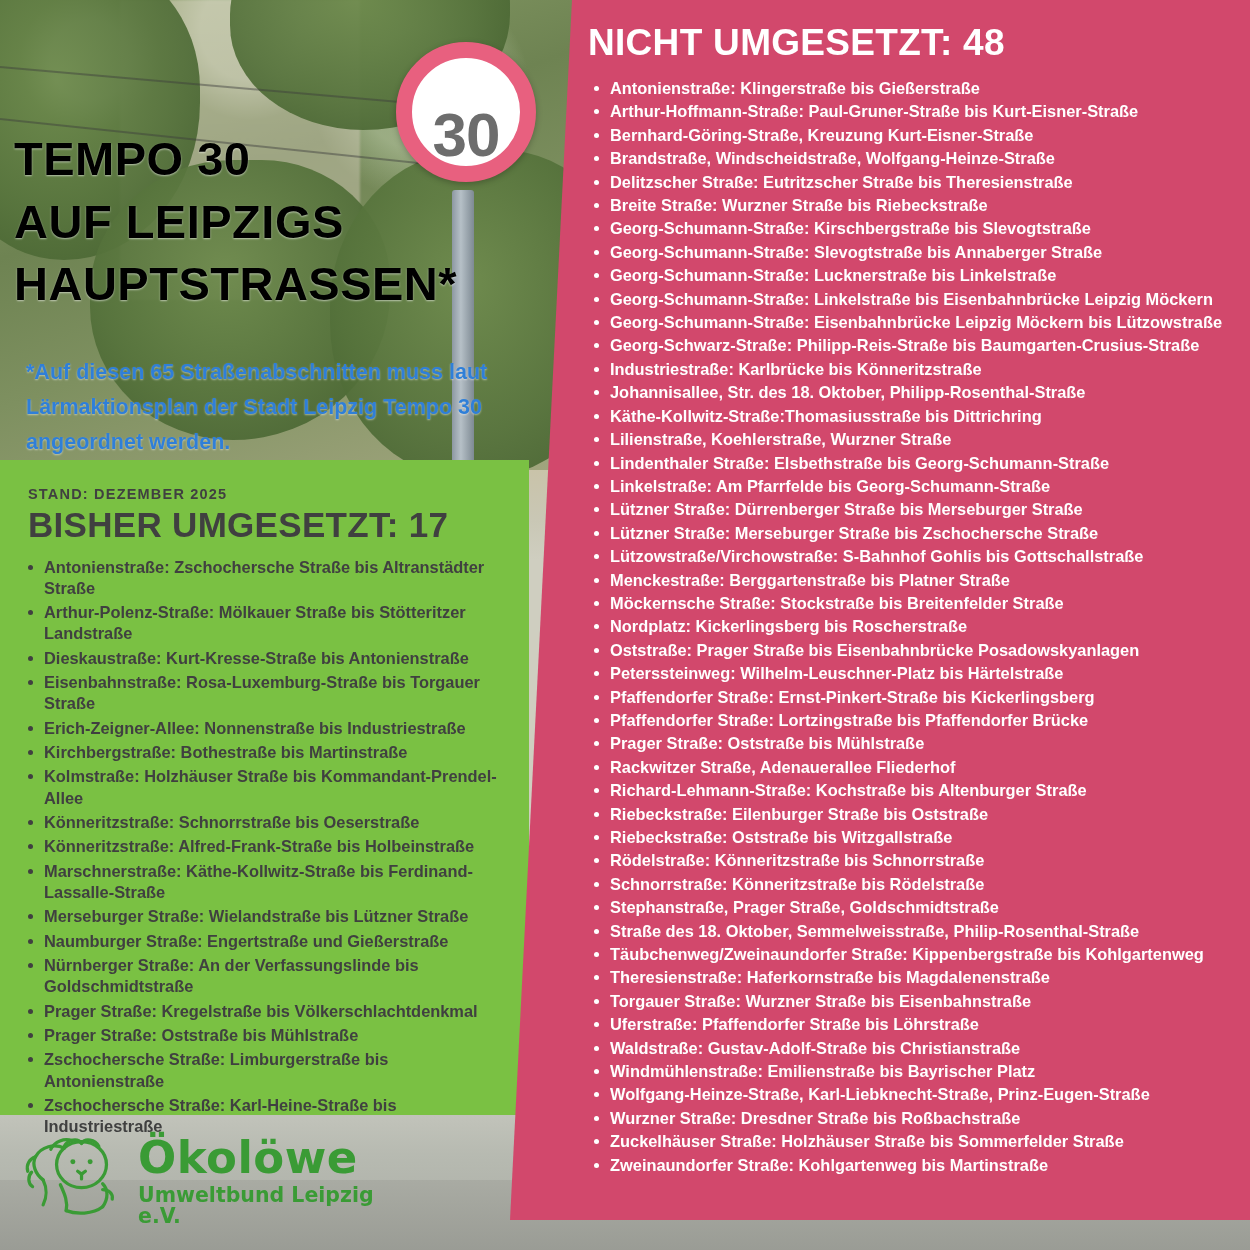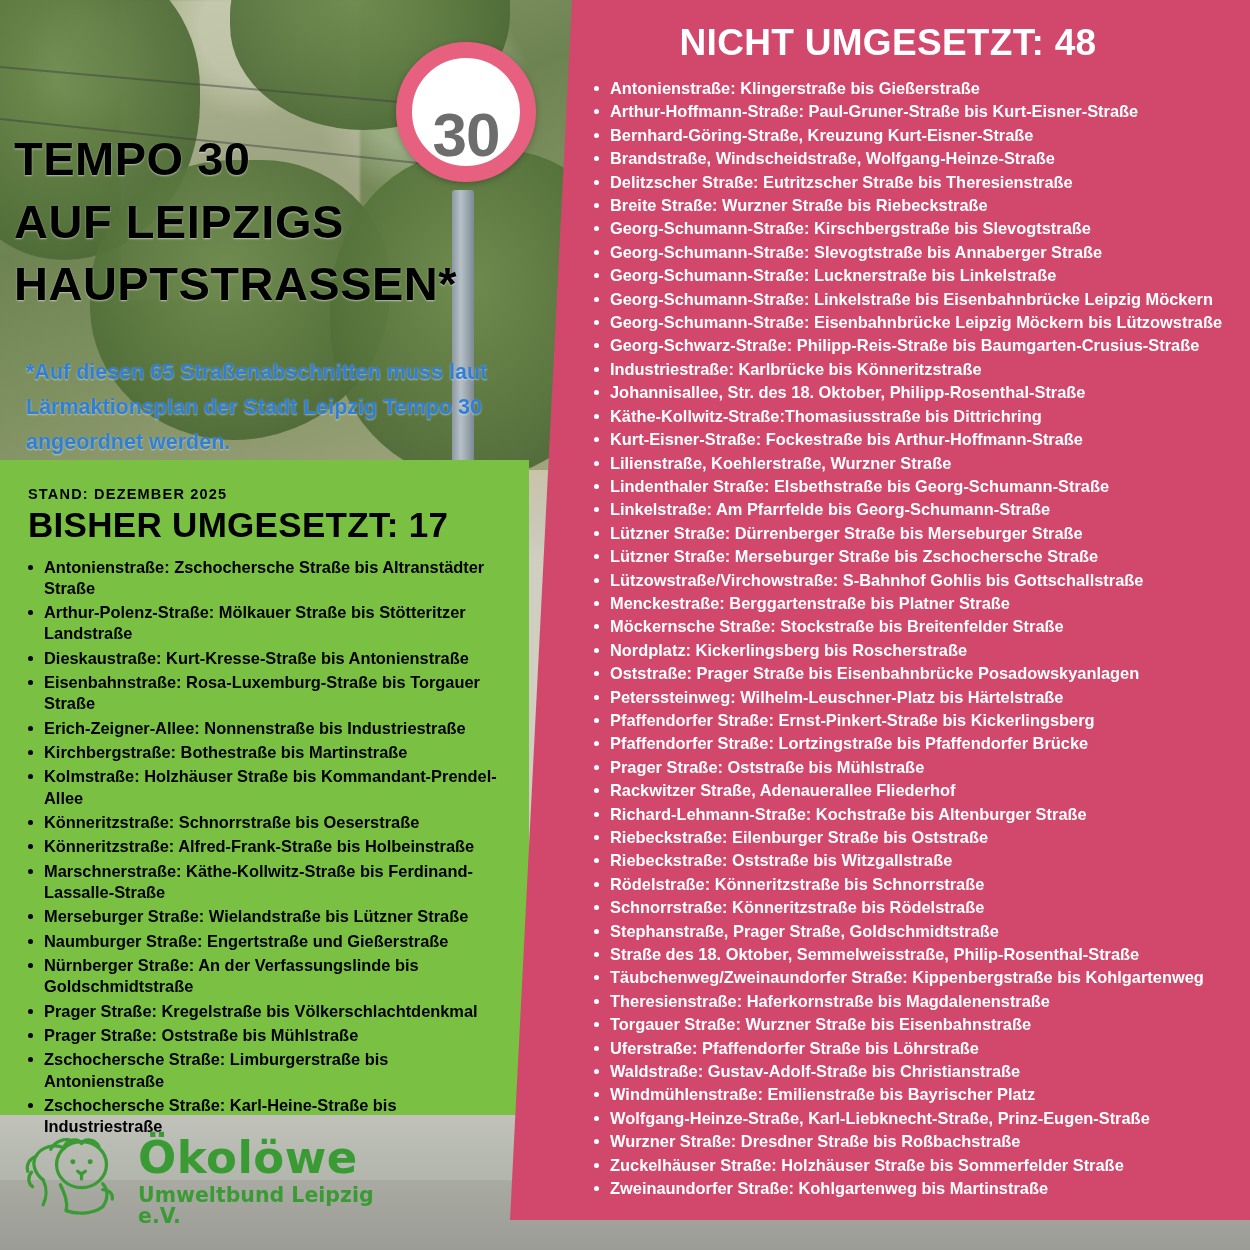--- a/index.html
+++ b/index.html
@@ -134,21 +134,21 @@
   }
   .subline b { font-weight: bold; color: #2f7fd8; }
 
   
   .green-panel {
     position: absolute;
     left: 0; top: 460px;
     width: 529px;
     height: 655px;
     background: #7ac143;
-    color: #000000;
+    color: #404040;
     padding: 18px 22px 10px 22px;
     box-sizing: border-box;
   }
   .stand {
     font-size: 14.5px;
     font-weight: bold;
     letter-spacing: 1.2px;
     margin: 8px 0 4px 6px;
   }
   .green-title {
@@ -226,21 +226,20 @@
     background: #d2486c;
     color: #ffffff;
     box-sizing: border-box;
     padding: 14px 22px 10px 78px;
     clip-path: polygon(62px 0, 740px 0, 740px 1220px, 0 1220px);
   }
   .pink-title {
     font-size: 37px;
     font-weight: bold;
     letter-spacing: .3px;
-    text-align: center;
     margin: 8px 0 14px 0;
     padding-right: 40px;
   }
   .pink-panel ul.list li {
     font-size: 16.4px;
     font-weight: bold;
     margin-bottom: 3.4px;
     line-height: 1.22;
   }
 </style>
@@ -339,21 +338,20 @@
       <li>Breite Straße: Wurzner Straße bis Riebeckstraße</li>
       <li>Georg-Schumann-Straße: Kirschbergstraße bis Slevogtstraße</li>
       <li>Georg-Schumann-Straße: Slevogtstraße bis Annaberger Straße</li>
       <li>Georg-Schumann-Straße: Lucknerstraße bis Linkelstraße</li>
       <li>Georg-Schumann-Straße: Linkelstraße bis Eisenbahnbrücke Leipzig Möckern</li>
       <li>Georg-Schumann-Straße: Eisenbahnbrücke Leipzig Möckern bis Lützowstraße</li>
       <li>Georg-Schwarz-Straße: Philipp-Reis-Straße bis Baumgarten-Crusius-Straße</li>
       <li>Industriestraße: Karlbrücke bis Könneritzstraße</li>
       <li>Johannisallee, Str. des 18. Oktober, Philipp-Rosenthal-Straße</li>
       <li>Käthe-Kollwitz-Straße:Thomasiusstraße bis Dittrichring</li>
-      <li>Kurt-Eisner-Straße: Fockestraße bis Arthur-Hoffmann-Straße</li>
       <li>Lilienstraße, Koehlerstraße, Wurzner Straße</li>
       <li>Lindenthaler Straße: Elsbethstraße bis Georg-Schumann-Straße</li>
       <li>Linkelstraße: Am Pfarrfelde bis Georg-Schumann-Straße</li>
       <li>Lützner Straße: Dürrenberger Straße bis Merseburger Straße</li>
       <li>Lützner Straße: Merseburger Straße bis Zschochersche Straße</li>
       <li>Lützowstraße/Virchowstraße: S-Bahnhof Gohlis bis Gottschallstraße</li>
       <li>Menckestraße: Berggartenstraße bis Platner Straße</li>
       <li>Möckernsche Straße: Stockstraße bis Breitenfelder Straße</li>
       <li>Nordplatz: Kickerlingsberg bis Roscherstraße</li>
       <li>Oststraße: Prager Straße bis Eisenbahnbrücke Posadowskyanlagen</li>

